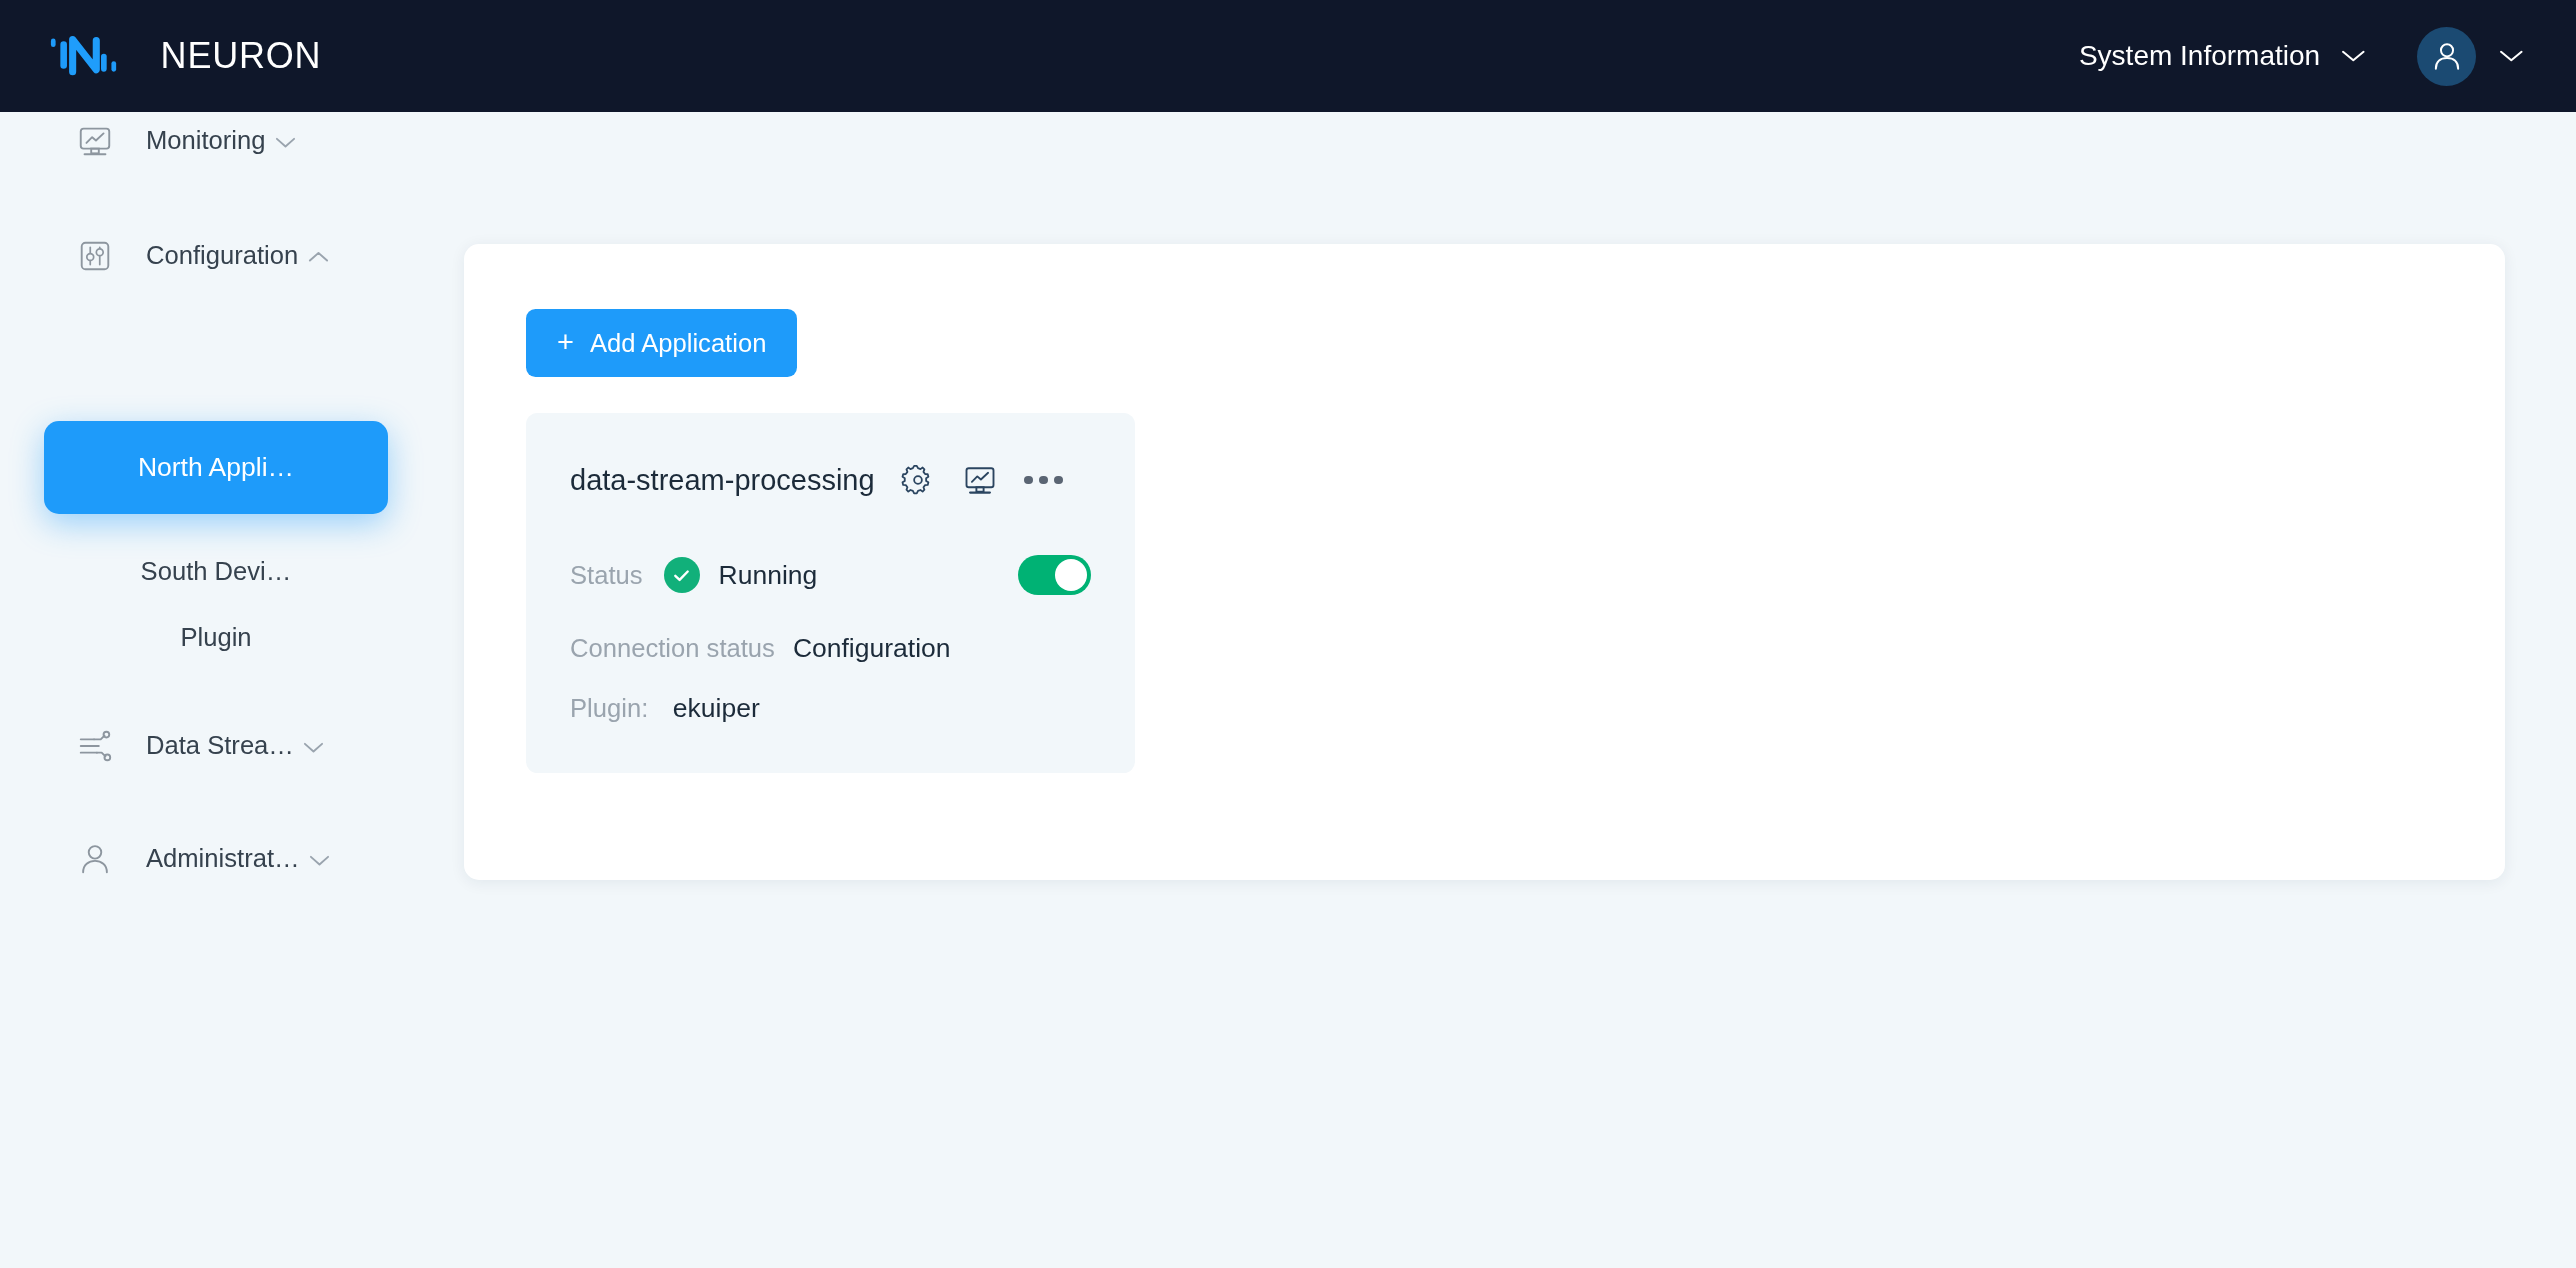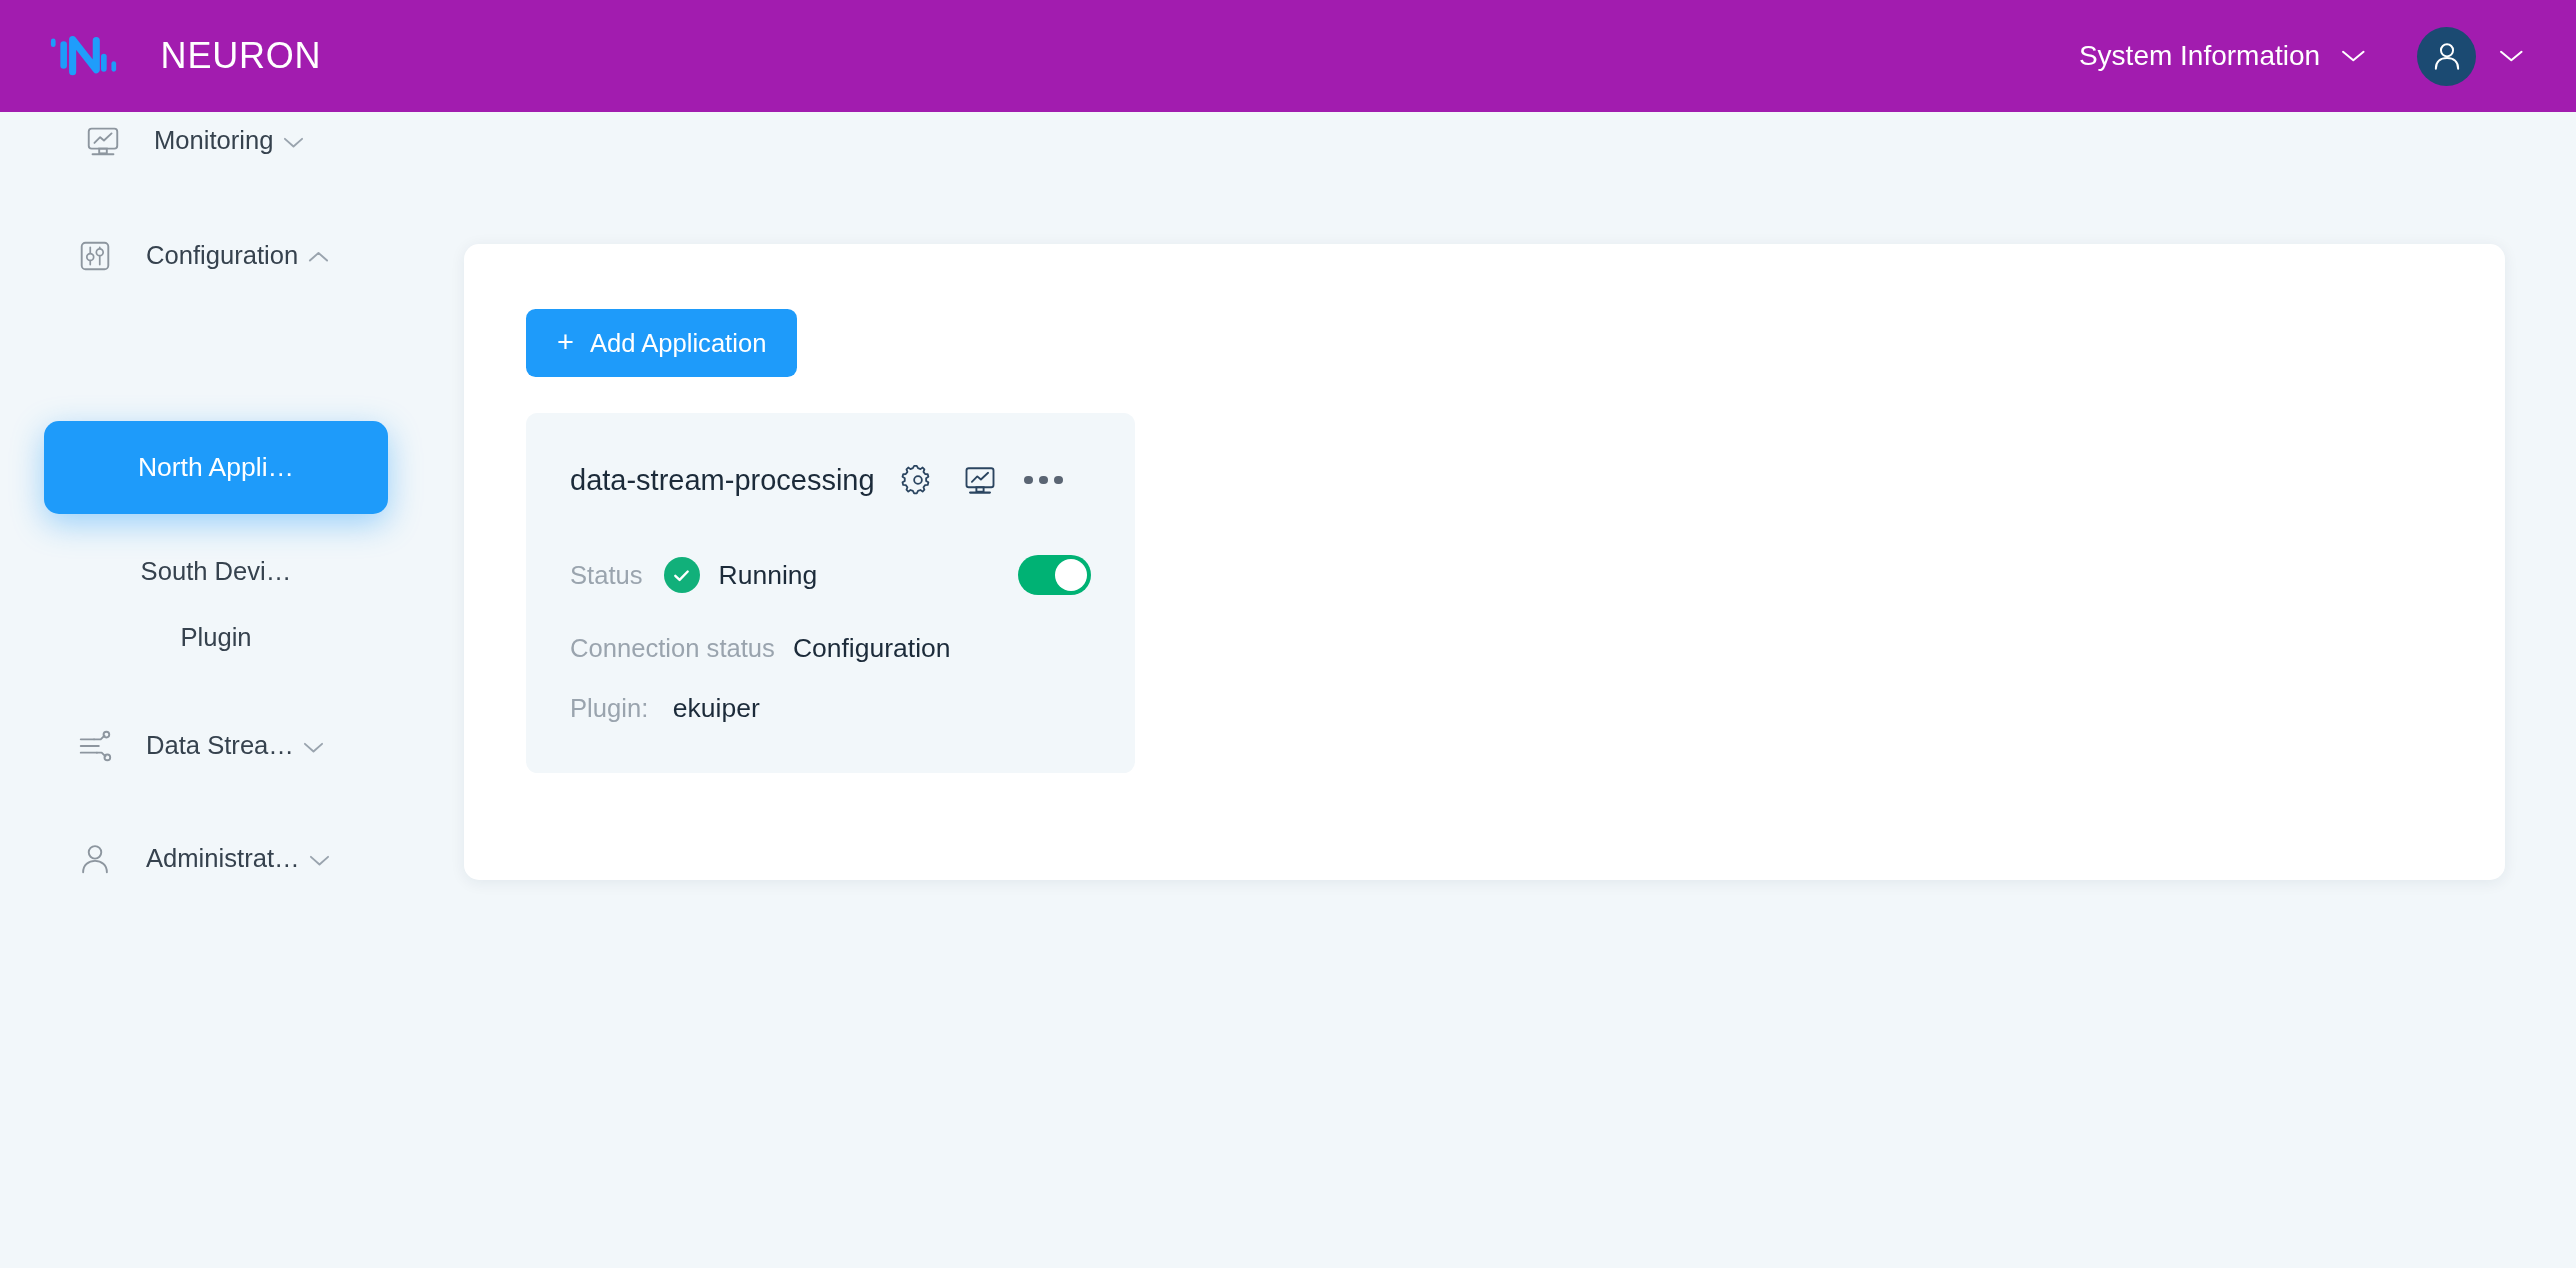--- a/index.html
+++ b/index.html
@@ -11,21 +11,21 @@
     font-family: "Liberation Sans", sans-serif;
     overflow: hidden;
   }
 
   
   #app-header {
     position: absolute;
     top: 0; left: 0;
     width: 2576px;
     height: 112px;
-    background: #a21caf;
+    background: #0f172a;
     display: flex;
     align-items: center;
     justify-content: space-between;
   }
 
   #brand {
     display: flex;
     align-items: center;
     gap: 24.6px;
     margin-left: 49px;
@@ -335,21 +335,21 @@
         <svg class="chev" viewBox="0 0 26 15" xmlns="http://www.w3.org/2000/svg">
           <path d="M2 3 L13 12 L24 3" stroke="#ffffff" stroke-width="2.2" fill="none" stroke-linecap="round" stroke-linejoin="round"></path>
         </svg>
       </span>
     </div>
   </div>
 </div>
 
 <div id="sidebar">
 
-  <div class="nav-group nav-top" style="top:0px;margin-left:8px;">
+  <div class="nav-group nav-top" style="top:0px;">
     <span class="nav-icon">
       <svg width="38" height="38" viewBox="0 0 40 40" xmlns="http://www.w3.org/2000/svg">
         <rect x="5" y="7" width="30" height="21" rx="3" stroke="#8d969f" stroke-width="2" fill="none"></rect>
         <path d="M11 22 L17 16 L21 19.5 L29 12" stroke="#8d969f" stroke-width="2" fill="none" stroke-linecap="round" stroke-linejoin="round"></path>
         <rect x="16" y="28" width="8" height="5" stroke="#8d969f" stroke-width="2" fill="none"></rect>
         <line x1="9" y1="34" x2="31" y2="34" stroke="#8d969f" stroke-width="2" stroke-linecap="round"></line>
       </svg>
     </span>
     <span class="nav-label">Monitoring</span>
     <span class="nav-caret">

